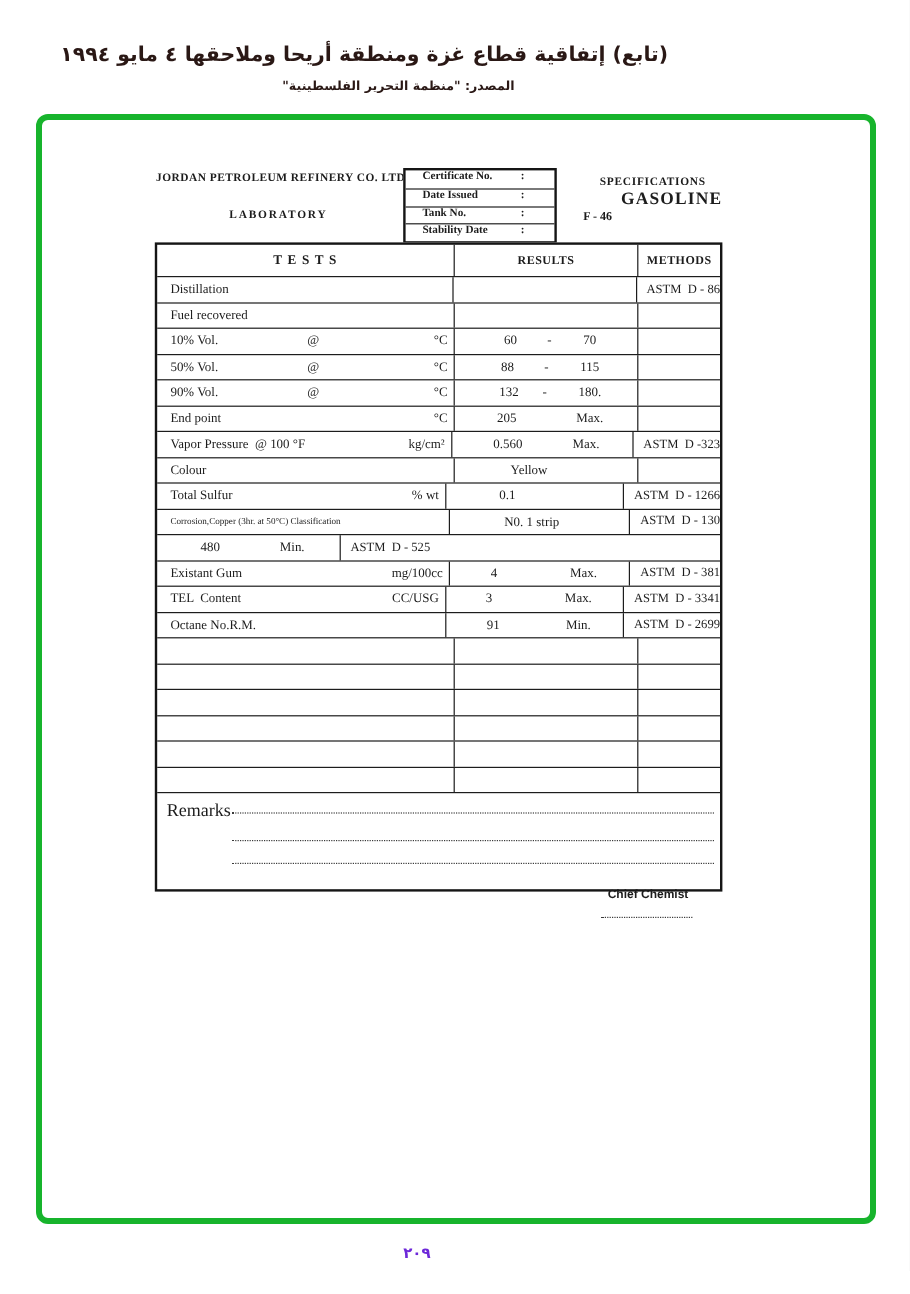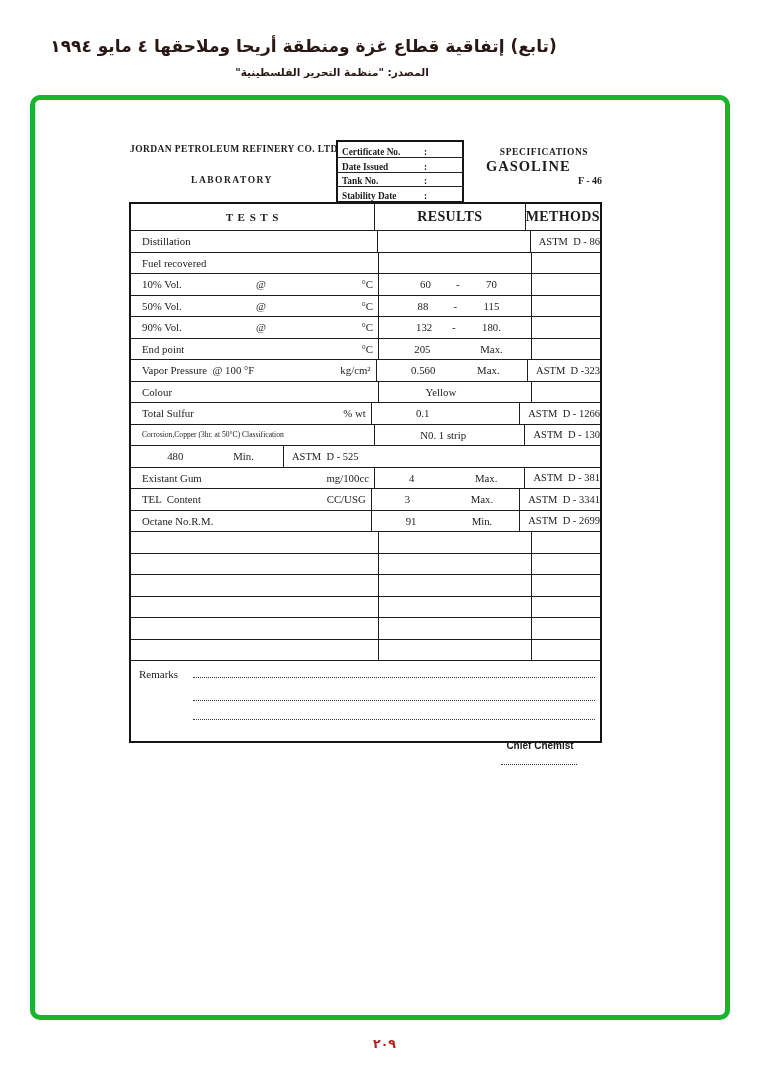--- a/index.html
+++ b/index.html
@@ -27,72 +27,72 @@
     font-size:9.5px; font-weight:bold; letter-spacing:0.4px; white-space:nowrap;
   }
   .laboratory {
     position:absolute; left:130px; top:175px; width:204px; text-align:center;
     font-size:9.5px; font-weight:bold; letter-spacing:1.5px;
   }
   .cert-box {
     position:absolute; left:336px; top:140px; width:128px; height:63px;
     border:2px solid #151515; background:#fff;
   }
-  .cert-row { display:flex; align-items:flex-end; height:14.75px; border-top:1.4px solid #222; }
+  .cert-row { display:flex; align-items:flex-start; height:14.75px; border-top:1.4px solid #222;padding-left:10px; }
   .cert-row:first-child { border-top:none; }
   .cert-label { margin-left:4px; width:82px; font-size:9.3px; font-weight:bold; white-space:nowrap; }
   .cert-colon { font-size:9.3px; font-weight:bold; }
   .spec-heading {
     position:absolute; left:486px; top:147px; width:116px; text-align:center;
     font-size:9.5px; font-weight:bold; letter-spacing:0.6px;
   }
   .spec-product {
-    position:absolute; left:486px; top:158px; width:116px; text-align:left;
+    position:absolute; left:486px; top:158px; width:116px; text-align:right;
     font-size:14.5px; font-weight:bold; letter-spacing:1px;
   }
   .spec-grade {
-    position:absolute; left:486px; top:175px; width:116px; text-align:right;
+    position:absolute; left:486px; top:175px; width:116px; text-align:left;
     font-size:10px; font-weight:bold;
   }
   
   .main-table {
     position:absolute; left:129px; top:202px; width:473px;
     border:2.5px solid #151515; background:#fff;
   }
   .trow { display:flex; height:21.5px; border-top:1.5px solid #1c1c1c; }
   .trow.header { height:26px; border-top:none; }
   .cell { position:relative; display:flex; align-items:center; white-space:pre; }
   .tests   { width:248px; border-right:1.5px solid #1c1c1c; }
   .results { width:153px; border-right:1.5px solid #1c1c1c;justify-content:center; }
   .methods { flex:1; }
   .hc { justify-content:center; font-weight:bold; }
   .tests.hc  { font-size:11px; letter-spacing:1px; }
-  .results.hc{ font-size:14px; letter-spacing:0.4px; }
-  .methods.hc{ font-size:14px;  letter-spacing:0.4px;text-align:center; }
+  .results.hc{ font-size:10px; letter-spacing:0.4px; }
+  .methods.hc{ font-size:10px;  letter-spacing:0.4px;text-align:center; }
   .tname { margin-left:11px; font-size:10.8px; }
   .tests.small .tname { font-size:7.6px; }
   .tmid  { position:absolute; left:118px; width:24px; text-align:center; font-size:10.8px; }
   .tunit { margin-left:auto; margin-right:5px; font-size:10.8px; }
   .rv   { margin-left:7px; width:36px; font-size:10.8px; }
   .rsep { width:30px; font-size:10.8px; }
   .rq   { font-size:10.8px; }
   .mtext{ margin-left:8px; font-size:10.5px; }
   
   .remarks-box { position:relative; height:81px; border-top:1.5px solid #1c1c1c; }
-  .remarks-label { position:absolute; left:8px; top:7px; font-size:11px; }
+  .remarks-label { position:absolute; left:8px; top:7px; font-size:15px; }
   .dotline { position:absolute; left:62px; right:5px; height:2px; border-bottom:1.8px dotted #3a3a3a; }
   
   .chief {
     position:absolute; left:500px; top:740px; width:80px; text-align:center;
     font-family:"Liberation Sans", sans-serif; font-size:10px; font-weight:bold;
   }
   .chief-line { position:absolute; left:501px; top:757px; width:76px; height:8px; border-bottom:1.8px dotted #3a3a3a; }
   .page-num {
-    position:absolute; left:336px; top:1036px; width:60px; text-align:right;
-    font-size:12.5px; font-weight:bold; color:#b91c1c;
+    position:absolute; left:336px; top:1036px; width:60px; text-align:left;
+    font-size:12.5px; font-weight:bold; color:#6d28d9;
   }
 </style>
 </head>
 <body>
 
 <div class="page">
 
   <div class="title-ar ar">(تابع) إتفاقية قطاع غزة ومنطقة أريحا وملاحقها ٤ مايو ١٩٩٤</div>
   <div class="subtitle-ar ar">المصدر:  "منظمة التحرير الفلسطينية"</div>
 

